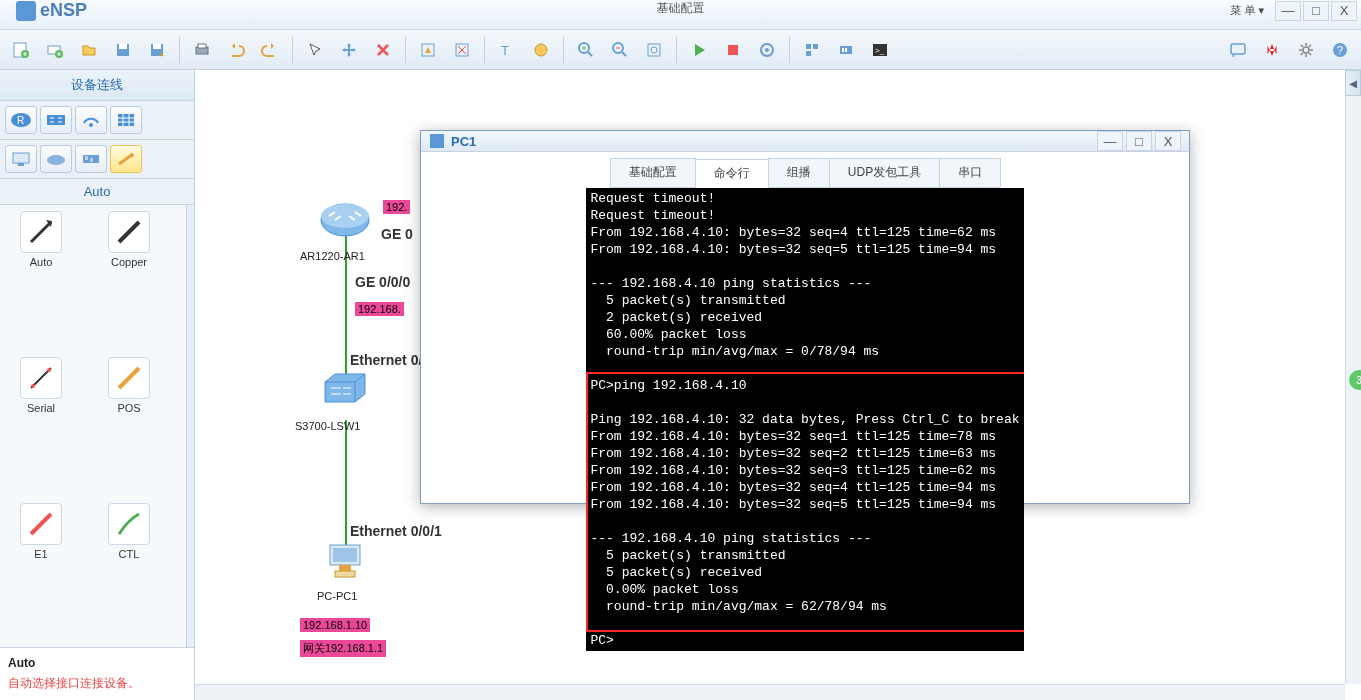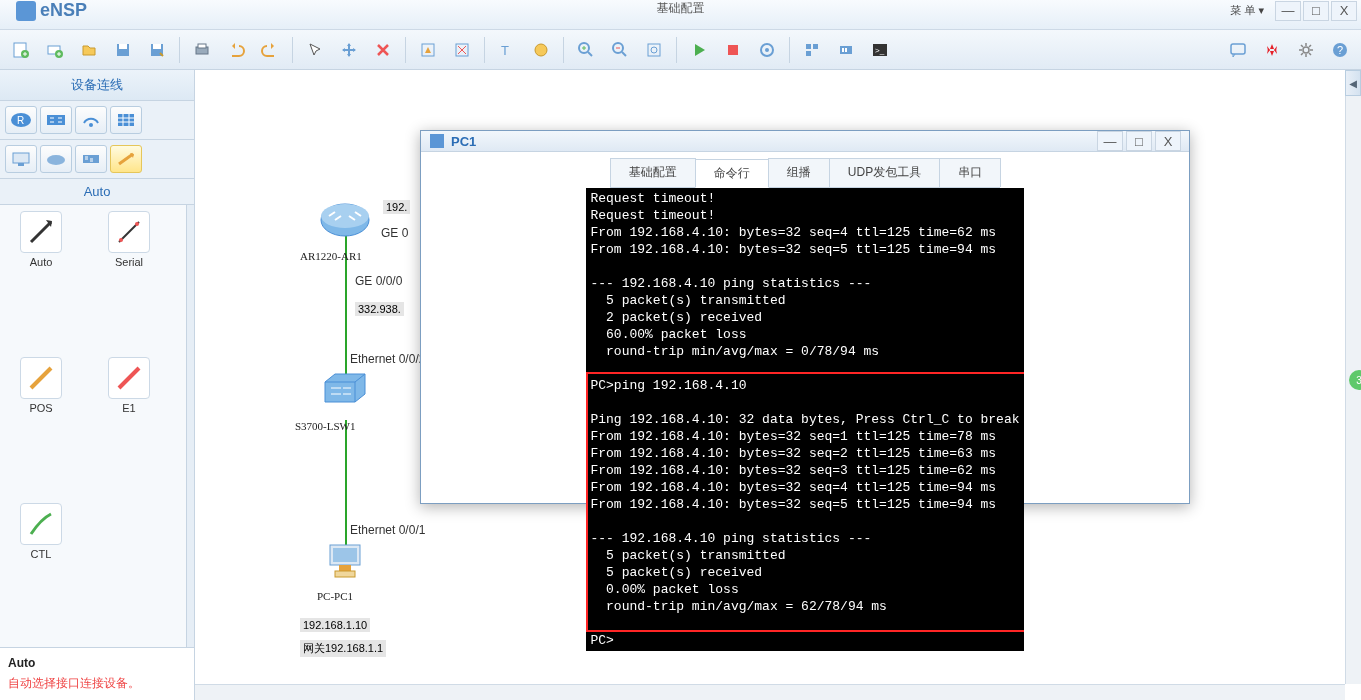--- a/index.html
+++ b/index.html
@@ -35,27 +35,27 @@
 .desc-title { font-size: 12px; font-weight: bold; color: #222; margin-bottom: 4px; }
 .desc-text { font-size: 12px; color: #ef4444; line-height: 1.5; }
 
 .canvas-wrap { flex: 1; position: relative; background: #fff; overflow: hidden; }
 .canvas { position: absolute; inset: 0; }
 .scroll-h { position: absolute; bottom: 0; left: 0; right: 16px; height: 16px; background: #eef2f6; border-top: 1px solid #d0dbe6; }
 .scroll-v-main { position: absolute; top: 0; right: 0; bottom: 16px; width: 16px; background: #eef2f6; border-left: 1px solid #d0dbe6; }
 .expand-btn { position: absolute; right: 0; top: 0; width: 16px; height: 26px; background: linear-gradient(90deg,#e8eff7,#d4e2f0); border: 1px solid #b8cde0; display: flex; align-items: center; justify-content: center; font-size: 10px; color: #567; cursor: pointer; z-index: 5; }
 .badge-float { position: absolute; right: -8px; top: 300px; width: 20px; height: 20px; background: #5fc96b; border-radius: 50%; color: #fff; font-size: 10px; display: flex; align-items: center; justify-content: center; z-index: 6; }
 
-.node-label { position: absolute; font-size: 11px; color: #222; white-space: nowrap; font-family: Liberation Serif, serif; }
-.ip-label { position: absolute; font-size: 11px; background: #e5e5e5; padding: 1px 3px; white-space: nowrap; }
+.node-label { position: absolute; font-size: 11px; color: #222; white-space: nowrap; }
+.ip-label { position: absolute; font-size: 11px; background: #ec4899; padding: 1px 3px; white-space: nowrap; }
 .router-ico { position: absolute; width: 50px; height: 40px; }
 .switch-ico { position: absolute; width: 44px; height: 36px; }
 .pc-ico { position: absolute; width: 40px; height: 40px; }
 .link-line { position: absolute; background: #2aa52a; }
-.port-lbl { position: absolute; font-size: 12px; color: #333; white-space: nowrap; }
+.port-lbl { position: absolute; font-size: 14px; color: #333; white-space: nowrap; font-weight: bold; }
 
 .dialog { position: absolute; left: 420px; top: 130px; width: 770px; height: 374px; background: #fff; border: 1px solid #7c9ec1; box-shadow: 0 3px 14px rgba(0,0,0,.3); display: flex; flex-direction: column; z-index: 10; }
 .dlg-title { height: 28px; background: linear-gradient(#f2f7fc,#dfe9f4); display: flex; align-items: center; padding: 0 8px; border-bottom: 1px solid #c6d4e2; }
 .dlg-ico { width: 16px; height: 16px; margin-right: 6px; }
 .dlg-name { font-size: 13px; color: #2b6db5; font-weight: bold; }
 .dlg-ctrls { margin-left: auto; display: flex; gap: 3px; }
 .dlg-body { flex: 1; padding: 6px; display: flex; flex-direction: column; align-items: center; }
 .tabs { display: flex; gap: 0; border-bottom: 1px solid #c6d4e2; }
 .tab { padding: 5px 18px; font-size: 12px; color: #444; border: 1px solid #c6d4e2; border-bottom: none; background: #f2f6fa; cursor: pointer; margin-right: -1px; }
 .tab.active { background: #fff; border-bottom: 1px solid #fff; position: relative; top: 1px; }
@@ -328,20 +328,28 @@
               <svg width="30" height="30">
                 <path d="M5 25L25 5" stroke="#333" stroke-width="3"></path>
                 <path d="M20 3l6 1-1 6" fill="#333"></path>
               </svg>
             </div>
             <div class="conn-lbl">Auto</div>
           </div>
         <div class="conn-item">
             <div class="conn-ico">
               <svg width="30" height="30">
+                <path d="M5 25L25 5" stroke="#333" stroke-width="4"></path>
+              </svg>
+            </div>
+            <div class="conn-lbl">Copper</div>
+          </div>
+        <div class="conn-item">
+            <div class="conn-ico">
+              <svg width="30" height="30">
                 <path d="M5 25L25 5" stroke="#333" stroke-width="2"></path>
                 <circle cx="7" cy="23" r="2" fill="#e55"></circle>
                 <circle cx="23" cy="7" r="2" fill="#e55"></circle>
               </svg>
             </div>
             <div class="conn-lbl">Serial</div>
           </div>
         <div class="conn-item">
             <div class="conn-ico">
               <svg width="30" height="30">
@@ -388,21 +396,21 @@
           <ellipse cx="25" cy="20" rx="24" ry="16" fill="#7fb8e8" stroke="#4a8fd6"></ellipse>
           <ellipse cx="25" cy="16" rx="24" ry="12" fill="#a8d0f0"></ellipse>
           <g stroke="#fff" stroke-width="2" fill="none">
             <path d="M15 12l-6 4M35 12l6 4M15 20l6-4M35 20l-6-4"></path>
           </g>
         </svg>
       <div class="port-lbl" style="left:186px;top:156px">GE 0</div>
       <div class="node-label" style="left:105px;top:180px">AR1220-AR1</div>
       <div class="port-lbl" style="left:160px;top:204px">GE 0/0/0</div>
 
-      <div class="ip-label" style="left:160px;top:232px">332.938.</div>
+      <div class="ip-label" style="left:160px;top:232px">192.168.</div>
       <div class="port-lbl" style="left:155px;top:282px">Ethernet 0/0/2</div>
       <svg class="switch-ico" style="left:128px;top:300px">
           <path d="M2 12 L12 4 L42 4 L42 24 L32 32 L2 32 Z" fill="#7fb8e8" stroke="#4a8fd6"></path>
           <path d="M2 12 L32 12 L42 4 M32 12 L32 32" fill="none" stroke="#4a8fd6"></path>
           <g stroke="#fff">
             <path d="M8 18h10M8 24h10M20 18h8M20 24h8"></path>
           </g>
         </svg>
       <div class="node-label" style="left:100px;top:350px">S3700-LSW1</div>
       <div class="port-lbl" style="left:155px;top:453px">Ethernet 0/0/1</div>

